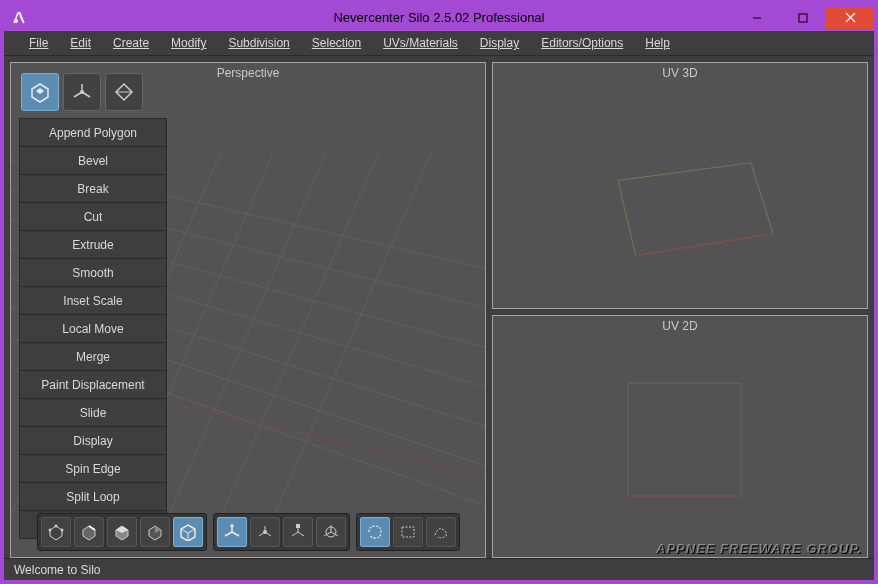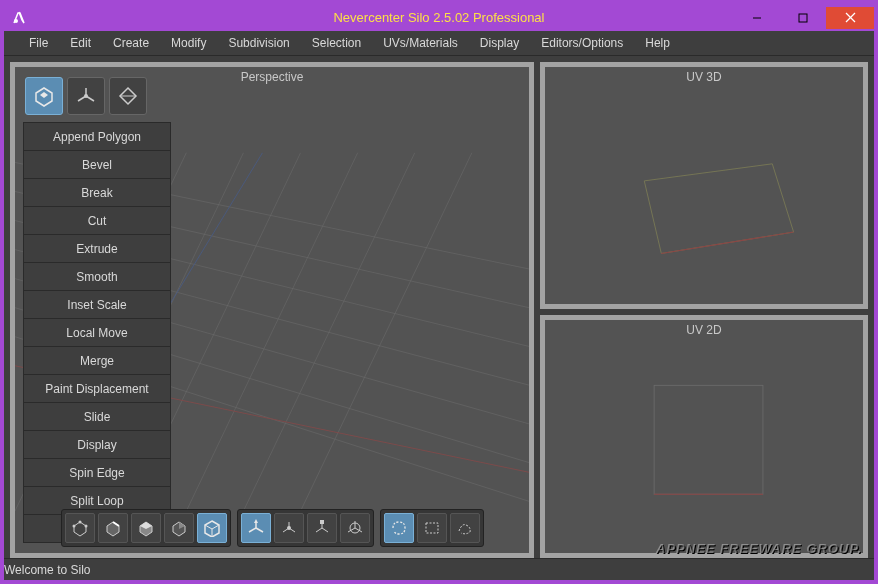--- a/index.html
+++ b/index.html
@@ -1,43 +1,43 @@
 <!DOCTYPE html>
 <html><head>
 <meta charset="utf-8">
 <style>
   * { box-sizing: border-box; margin: 0; padding: 0; }
   body { font-family: "Segoe UI", Arial, sans-serif; font-size: 12px; background: #a349d4; width: 878px; height: 584px; overflow: hidden; }
   .window { position: absolute; left: 4px; top: 4px; width: 870px; height: 576px; background: #3e3e3e; display: flex; flex-direction: column; }
   .titlebar { height: 27px; background: #a349d4; display: flex; align-items: center; position: relative; }
   .titlebar-icon { width: 22px; height: 22px; margin-left: 4px; display:flex; align-items:center; justify-content:center;}
-  .title-text { position:absolute; left:0; right:0; text-align:center; color: #fde047; font-size: 13px; pointer-events:none;}
+  .title-text { position:absolute; left:0; right:0; text-align:center; color: #000000; font-size: 13px; pointer-events:none;}
   .win-controls { margin-left: auto; display: flex; }
   .win-btn { width: 46px; height: 22px; display: flex; align-items: center; justify-content: center; color: #000; font-size: 13px; cursor: pointer;}
   .win-btn.close { background: #e04b35; color: #fff; width: 48px;}
   .menubar { height: 25px; background: #3e3e3e; border-bottom: 1px solid #2a2a2a; display: flex; align-items: center; padding-left: 14px; gap: 0;}
-  .menubar-item { color: #d9d9d9; padding: 4px 11px; font-size: 12px; cursor: pointer;}
+  .menubar-item { color: #d9d9d9; padding: 4px 11px; font-size: 12px; cursor: pointer; text-decoration: underline;}
   .workarea { flex: 1; display: flex; padding: 6px 6px 0 6px; gap: 6px; }
   .left-col { flex: 1; display:flex; flex-direction:column; position:relative;}
-  .right-col { width: 328px; display:flex; flex-direction:column; gap:6px;}
-  .viewport { background: #535353; border: 5px solid #a3a3a3; position: relative; flex:1;}
+  .right-col { width: 376px; display:flex; flex-direction:column; gap:6px;}
+  .viewport { background: #535353; border: 1px solid #a3a3a3; position: relative; flex:1;}
   .viewport-label { position:absolute; top:3px; left:0; right:0; text-align:center; color:#c8c8c8; font-size:12px;}
   .right-top { flex:1;}
   .right-bottom { flex:0.98;}
   .toolpanel { position:absolute; top:8px; left:8px; width:148px; z-index:5;}
   .tool-icons-row { display:flex; gap:4px; padding:2px; }
   .tool-icon-btn { width:38px; height:38px; background:#424242; border:1px solid #666; border-radius:3px; display:flex; align-items:center; justify-content:center; cursor:pointer;}
   .tool-icon-btn.active { background:#5b8db3; border-color:#7ab0d6;}
   .tool-list { margin-top:6px; display:flex; flex-direction:column;}
   .tool-list-item { height:29px; background:#3e3e3e; border:1px solid #2a2a2a; margin-top:-1px; color:#d9d9d9; display:flex; align-items:center; justify-content:center; font-size:12px; cursor:pointer;}
   .bottom-toolbar { position:absolute; bottom:6px; left:0; right:0; display:flex; justify-content:center; gap:6px; z-index:5;}
   .btn-group { display:flex; background:#363636; border:1px solid #222; border-radius:3px; padding:3px; gap:3px;}
   .mini-btn { width:30px; height:30px; background:#424242; border:1px solid #555; border-radius:2px; display:flex; align-items:center; justify-content:center; cursor:pointer;}
   .mini-btn.active { background:#5b8db3; border-color:#7ab0d6;}
-  .statusbar { height:22px; background:#3e3e3e; border-top:1px solid #2a2a2a; color:#d9d9d9; font-size:12px; display:flex; align-items:center; }
+  .statusbar { height:22px; background:#3e3e3e; border-top:1px solid #2a2a2a; color:#d9d9d9; font-size:12px; display:flex; align-items:center; padding-left:10px;}
   .watermark { position:absolute; right:12px; bottom:24px; color:rgba(255,255,255,0.35); font-size:13px; font-weight:bold; font-style:italic; letter-spacing:1px; text-shadow:1px 1px 0 #000; pointer-events:none;}
   .grid-svg { position:absolute; top:18px; left:0; width:100%; height:calc(100% - 60px);}
   .uv3d-svg, .uv2d-svg { position:absolute; top:20px; left:0; width:100%; height:calc(100% - 24px);}
 </style>
 </head>
 <body>
 
 <div class="window">
 
   <div class="titlebar">

